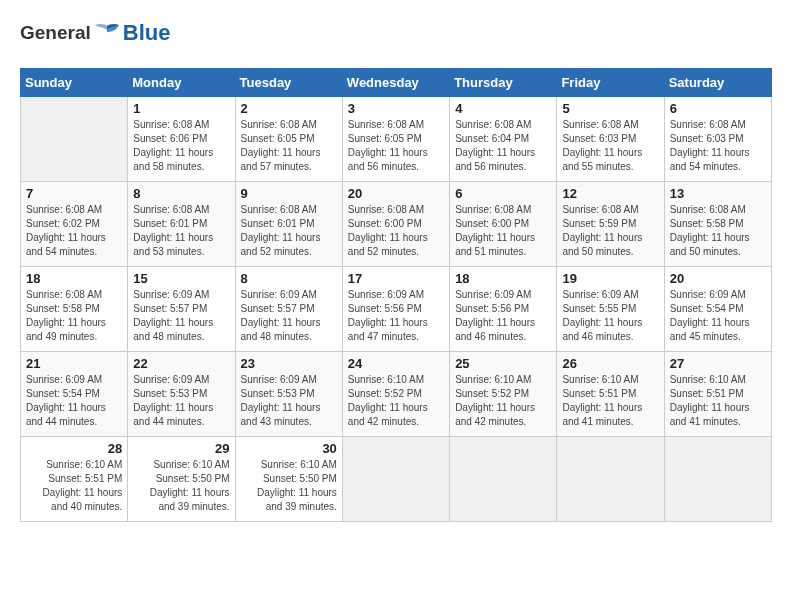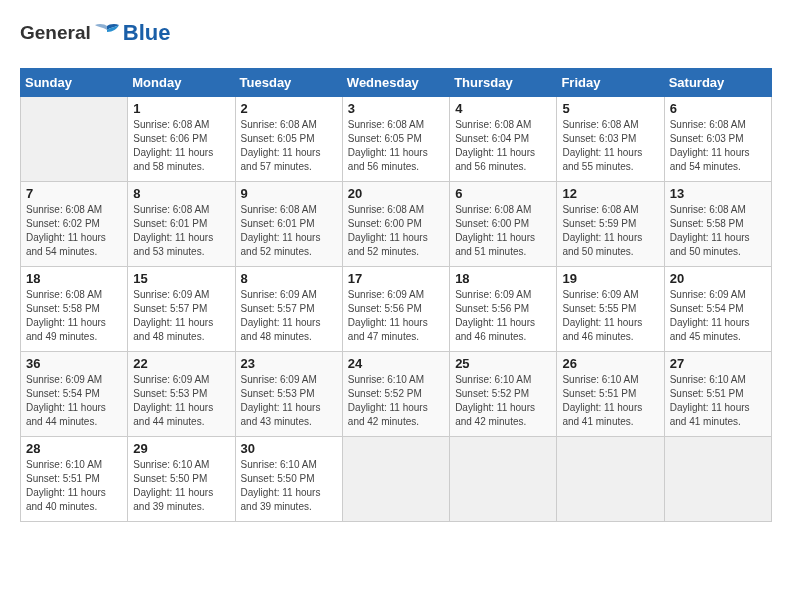--- a/index.html
+++ b/index.html
@@ -67,20 +67,21 @@
     .day-info {
       font-size: 10px;
       color: #444;
       line-height: 1.4;
     }
     .empty-cell {
       background: #f0f0f0 !important;
     }
     .last-row td {
       height: 75px;
+      text-align: right;
     }
   </style>
 </head>
 <body>
 
 <div class="header-section">
   <div class="logo">
     <div style="position:relative; display:inline-flex; align-items:center;">
       <span style="font-size:19px;font-weight:bold;color:#333;font-family:Arial,sans-serif;">General</span>
       <svg width="28" height="22" viewBox="0 0 28 22" style="margin:0 2px;">
@@ -252,21 +253,21 @@
         <td>
           <div class="day-number">20</div>
           <div class="day-info" style="white-space: pre-line;">Sunrise: 6:09 AM
 Sunset: 5:54 PM
 Daylight: 11 hours
 and 45 minutes.</div>
         </td>
       </tr>
       <tr>
         <td>
-          <div class="day-number">36</div>
+          <div class="day-number">21</div>
           <div class="day-info" style="white-space: pre-line;">Sunrise: 6:09 AM
 Sunset: 5:54 PM
 Daylight: 11 hours
 and 44 minutes.</div>
         </td>
         <td>
           <div class="day-number">22</div>
           <div class="day-info" style="white-space: pre-line;">Sunrise: 6:09 AM
 Sunset: 5:53 PM
 Daylight: 11 hours

